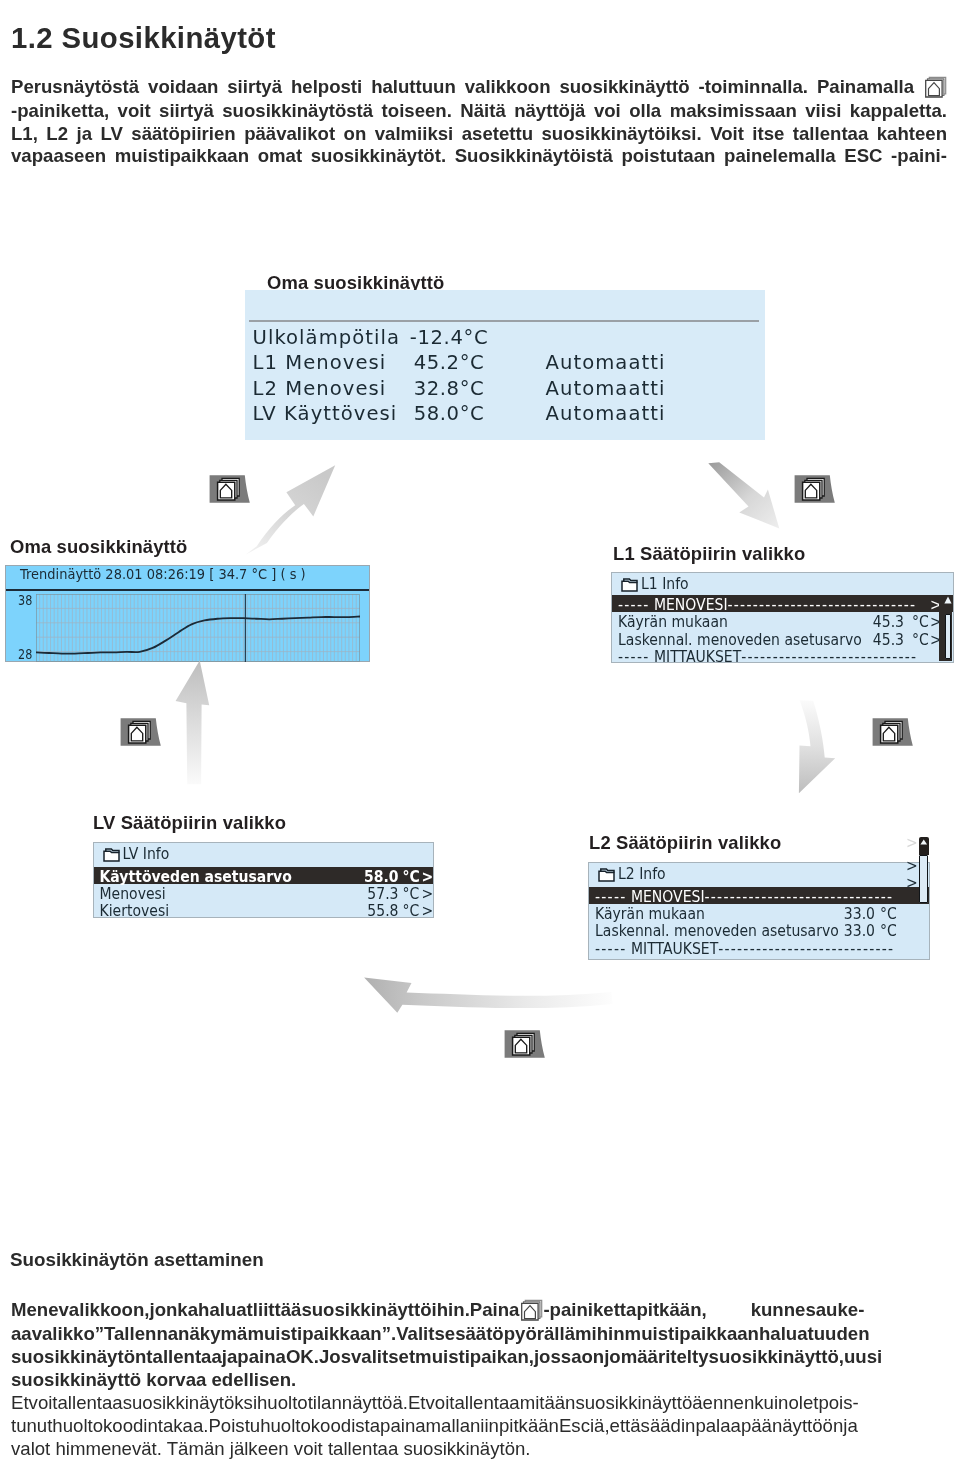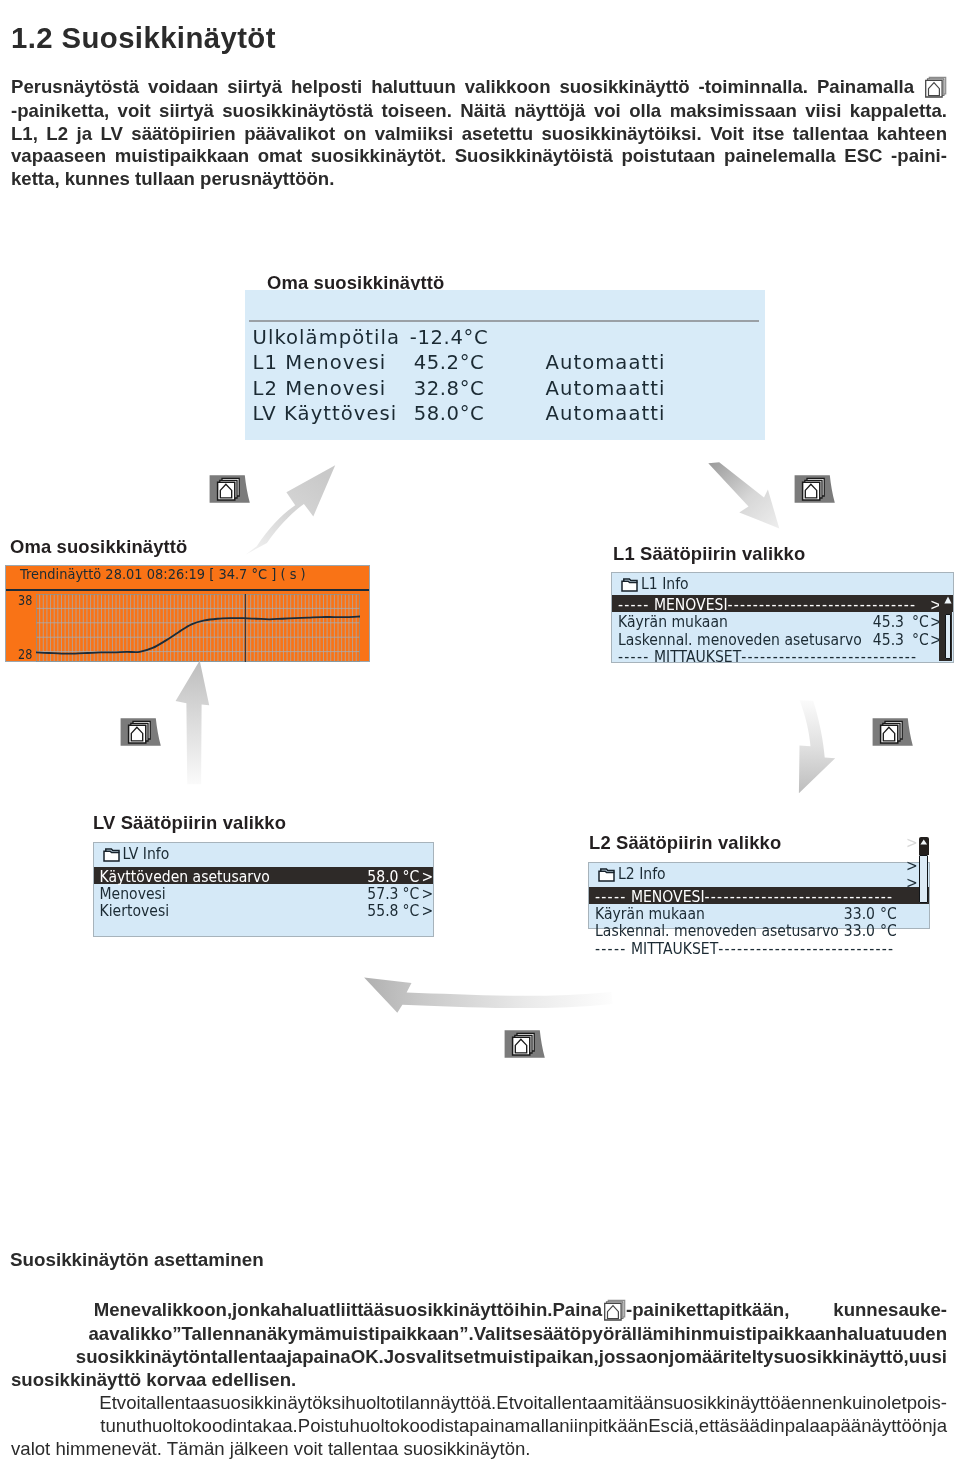--- a/index.html
+++ b/index.html
@@ -30,21 +30,21 @@
   #homeScreen .selbtn span{position:absolute;left:3px;top:0.5px;color:#fff;font-size:19.6px;
      font-family:"DejaVu Sans",sans-serif;letter-spacing:1.1px;}
   #homeScreen .alarm{position:absolute;left:483px;top:1px;width:36px;height:30px;}
   #homeScreen .rows{position:absolute;left:7.5px;top:36px;width:505px;}
   #homeScreen .r{position:relative;height:25.3px;}
   #homeScreen .r .nm{position:absolute;left:0;top:0;font-size:19.6px;letter-spacing:1.05px;}
   #homeScreen .r .vl{position:absolute;left:120px;top:0;width:153px;text-align:center;font-size:19.6px;letter-spacing:0.6px;}
   #homeScreen .r .md{position:absolute;left:293px;top:0;font-size:19.6px;letter-spacing:1.05px;}
 
   
-  #trendScreen{left:5px;top:541px;width:365px;height:97px;background:#f97316;
+  #trendScreen{left:5px;top:541px;width:365px;height:97px;background:#7dd3fc;
                border:1px solid #9aa7b0;box-sizing:border-box;}
   #trendScreen .ttl{position:absolute;left:14px;top:0.2px;font-size:13px;
                     transform:scaleY(1.12);transform-origin:left top;font-family:"DejaVu Sans",sans-serif;}
   #trendScreen .sep{position:absolute;left:0;top:22.5px;width:363px;height:2.5px;background:#1c2b38;}
   #trendScreen .ymax{position:absolute;left:12px;top:26.5px;font-size:13.2px;
      font-family:"DejaVu Sans",sans-serif;transform:scaleX(0.85);transform-origin:left top;}
   #trendScreen .ymin{position:absolute;left:12px;top:80.5px;font-size:13.2px;
      font-family:"DejaVu Sans",sans-serif;transform:scaleX(0.85);transform-origin:left top;}
   #trendScreen .grid{position:absolute;left:30px;top:27.5px;width:324px;height:68px;}
 
@@ -72,21 +72,21 @@
 
   
   .btn{position:absolute;}
 
   
   .arrow{position:absolute;}
 
   
   .foot-h{position:absolute;left:10px;top:1224.5px;font-size:18.8px;font-weight:bold;color:#2b2b2b;}
   .foot{position:absolute;left:11px;top:1275px;width:936px;font-size:18.6px;color:#2b2b2b;line-height:22.85px;}
-  .foot .jline{display:flex;width:100%;justify-content:flex-end;white-space:pre;}
+  .foot .jline{display:flex;width:100%;justify-content:flex-start;white-space:pre;}
   .foot .jline.bold{font-weight:bold;}
   .foot .jline.last{justify-content:flex-start;text-align:center;}
   .pageno{position:absolute;left:936px;top:1447px;font-size:19.5px;color:#2b2b2b;}
 </style>
 </head>
 <body>
 
 <div class="page">
 
   <div class="h1">1.2 Suosikkinäytöt</div>
@@ -94,21 +94,20 @@
   <div class="intro" id="intro">
       <div class="jline"><span>Perusnäytöstä</span><span>voidaan</span><span>siirtyä</span><span>helposti</span><span>haluttuun</span><span>valikkoon</span><span>suosikkinäyttö</span><span>-toiminnalla.</span><span>Painamalla</span><span><svg width="24" height="22" viewBox="0 0 24 22" style="vertical-align:-3.5px">
             <path d="M6.3 1.4 h16.4 v16.6 h-16.4 Z" fill="#fff" stroke="#8a8a8a" stroke-width="1.2"></path>
             <path d="M4.5 2.9 h16.4 v16.6 h-16.4 Z" fill="#fff" stroke="#707070" stroke-width="1.2"></path>
             <path d="M2.7 4.4 h16.4 v16.6 h-16.4 Z" fill="#fff" stroke="#464646" stroke-width="1.3"></path>
             <path d="M5.5 12.7 L11.0 6.6 L16.4 12.7 V19.6 H5.5 Z" fill="none" stroke="#464646" stroke-width="1.2" stroke-linejoin="miter"></path>
           </svg></span></div>
       <div class="jline"><span>-painiketta,</span><span>voit</span><span>siirtyä</span><span>suosikkinäytöstä</span><span>toiseen.</span><span>Näitä</span><span>näyttöjä</span><span>voi</span><span>olla</span><span>maksimissaan</span><span>viisi</span><span>kappaletta.</span></div>
       <div class="jline"><span>L1,</span><span>L2</span><span>ja</span><span>LV</span><span>säätöpiirien</span><span>päävalikot</span><span>on</span><span>valmiiksi</span><span>asetettu</span><span>suosikkinäytöiksi.</span><span>Voit</span><span>itse</span><span>tallentaa</span><span>kahteen</span></div>
       <div class="jline"><span>vapaaseen</span><span>muistipaikkaan</span><span>omat</span><span>suosikkinäytöt.</span><span>Suosikkinäytöistä</span><span>poistutaan</span><span>painelemalla</span><span>ESC</span><span>-paini-</span></div>
-      <div class="jline last"><span>ketta, kunnes tullaan perusnäyttöön.</span></div>
     </div>
 
   <div class="lbl" style="left:267px;top:248px;">Oma suosikkinäyttö</div>
   <div class="lcd" id="homeScreen">
     <div class="hdrline"></div>
     <div class="rows" id="homeRows">
         <div class="r">
           <span class="lcdtxt nm">Ulkolämpötila</span>
           <span class="lcdtxt vl">-12.4°C</span>
           <span class="lcdtxt md"></span>
@@ -270,50 +269,50 @@
       </div>
     </div>
   <div class="sbar" style="left:939px;top:571.5px;width:13px;height:65px;">
     <svg style="position:absolute;left:5px;top:0" width="8" height="8">
         <path d="M4 0.6 L7.6 7.4 H0.4 Z" fill="#eef5fa"></path>
       </svg>
     <div class="thumb" style="left:5.5px;top:18px;width:6.8px;height:45.5px;"></div>
   </div>
 
   <div class="lbl" style="left:93px;top:788px;">LV Säätöpiirin valikko</div>
-  <div class="menu" id="lvScreen" style="left:92.5px;top:818px;width:341px;height:95px;">
+  <div class="menu" id="lvScreen" style="left:92.5px;top:818px;width:341px;height:76px;">
       <div class="mhdr">
         <span class="fold"><svg viewBox="0 0 17 14" width="17" height="14">
             <path d="M1 3.2 V13 H16 V4.6 H8.6 L7.2 3.2 Z" fill="#fff" stroke="#17222b" stroke-width="1.5" stroke-linejoin="miter"></path>
             <path d="M2.8 3.2 V1.1 H8.4 L9.8 2.5 H16 V4.6" fill="none" stroke="#17222b" stroke-width="1.5"></path>
           </svg></span>
         <span class="lcdtxt mttl">LV Info</span>
       </div>
-      <div class="mrow sel" style="top: 23.5px;">
+      <div class="mrow sel" style="top: 23.5px; font-weight: bold;">
         <span class="lcdtxt t">Käyttöveden asetusarvo</span>
         <span class="lcdtxt v" style="left:259px;width:46px">58.0</span>
         <span class="lcdtxt u" style="left:309px">°C</span>
         <span class="lcdtxt ar" style="left:328px">&gt;</span>
       </div>
       <div class="mrow" style="top: 40.8px;">
         <span class="lcdtxt t">Menovesi</span>
         <span class="lcdtxt v" style="left:259px;width:46px">57.3</span>
         <span class="lcdtxt u" style="left:309px">°C</span>
         <span class="lcdtxt ar" style="left:328px">&gt;</span>
       </div>
       <div class="mrow" style="top: 58.1px;">
         <span class="lcdtxt t">Kiertovesi</span>
         <span class="lcdtxt v" style="left:259px;width:46px">55.8</span>
         <span class="lcdtxt u" style="left:309px">°C</span>
         <span class="lcdtxt ar" style="left:328px">&gt;</span>
       </div>
     </div>
 
   <div class="lbl" style="left:589px;top:808px;">L2 Säätöpiirin valikko</div>
-  <div class="menu" id="l2Screen" style="left:588px;top:838px;width:342px;height:67px;">
+  <div class="menu" id="l2Screen" style="left:588px;top:838px;width:342px;height:98px;">
       <div class="mhdr">
         <span class="fold"><svg viewBox="0 0 17 14" width="17" height="14">
             <path d="M1 3.2 V13 H16 V4.6 H8.6 L7.2 3.2 Z" fill="#fff" stroke="#17222b" stroke-width="1.5" stroke-linejoin="miter"></path>
             <path d="M2.8 3.2 V1.1 H8.4 L9.8 2.5 H16 V4.6" fill="none" stroke="#17222b" stroke-width="1.5"></path>
           </svg></span>
         <span class="lcdtxt mttl">L2 Info</span>
       </div>
       <div class="mrow sel" style="top: 23.5px;">
         <span class="lcdtxt t"><span style="letter-spacing: 1.24px;">-----</span> MENOVESI<span style="letter-spacing: 1.24px;">------------------------------</span></span>
       </div>

